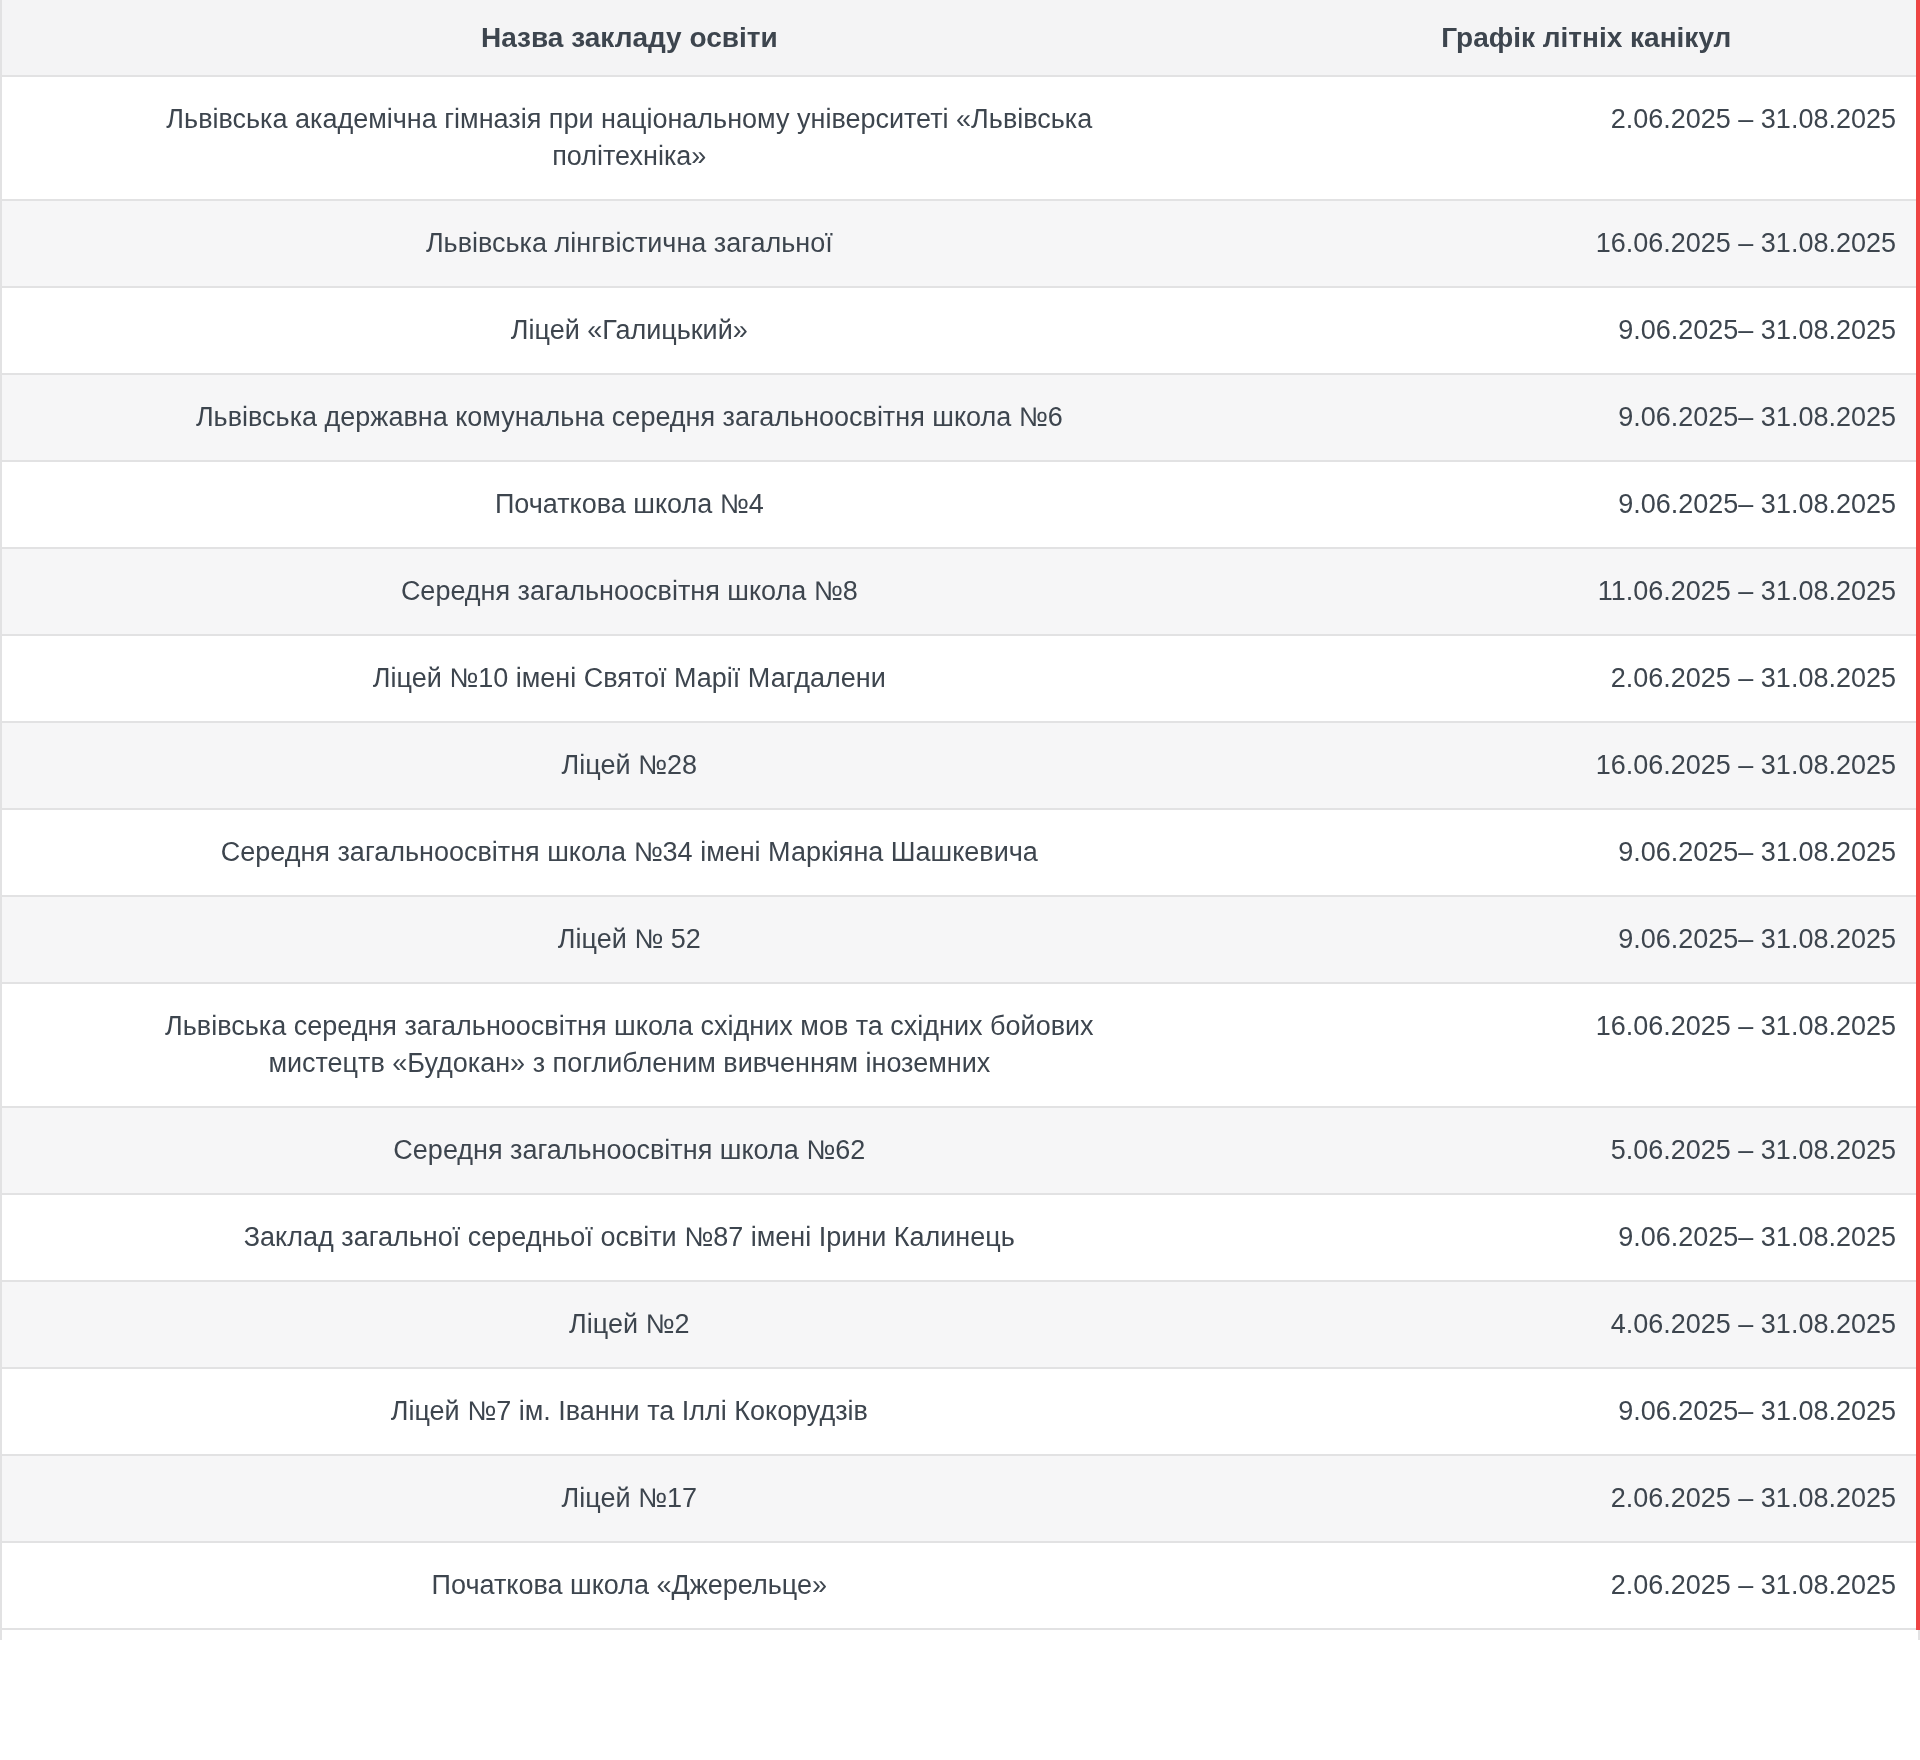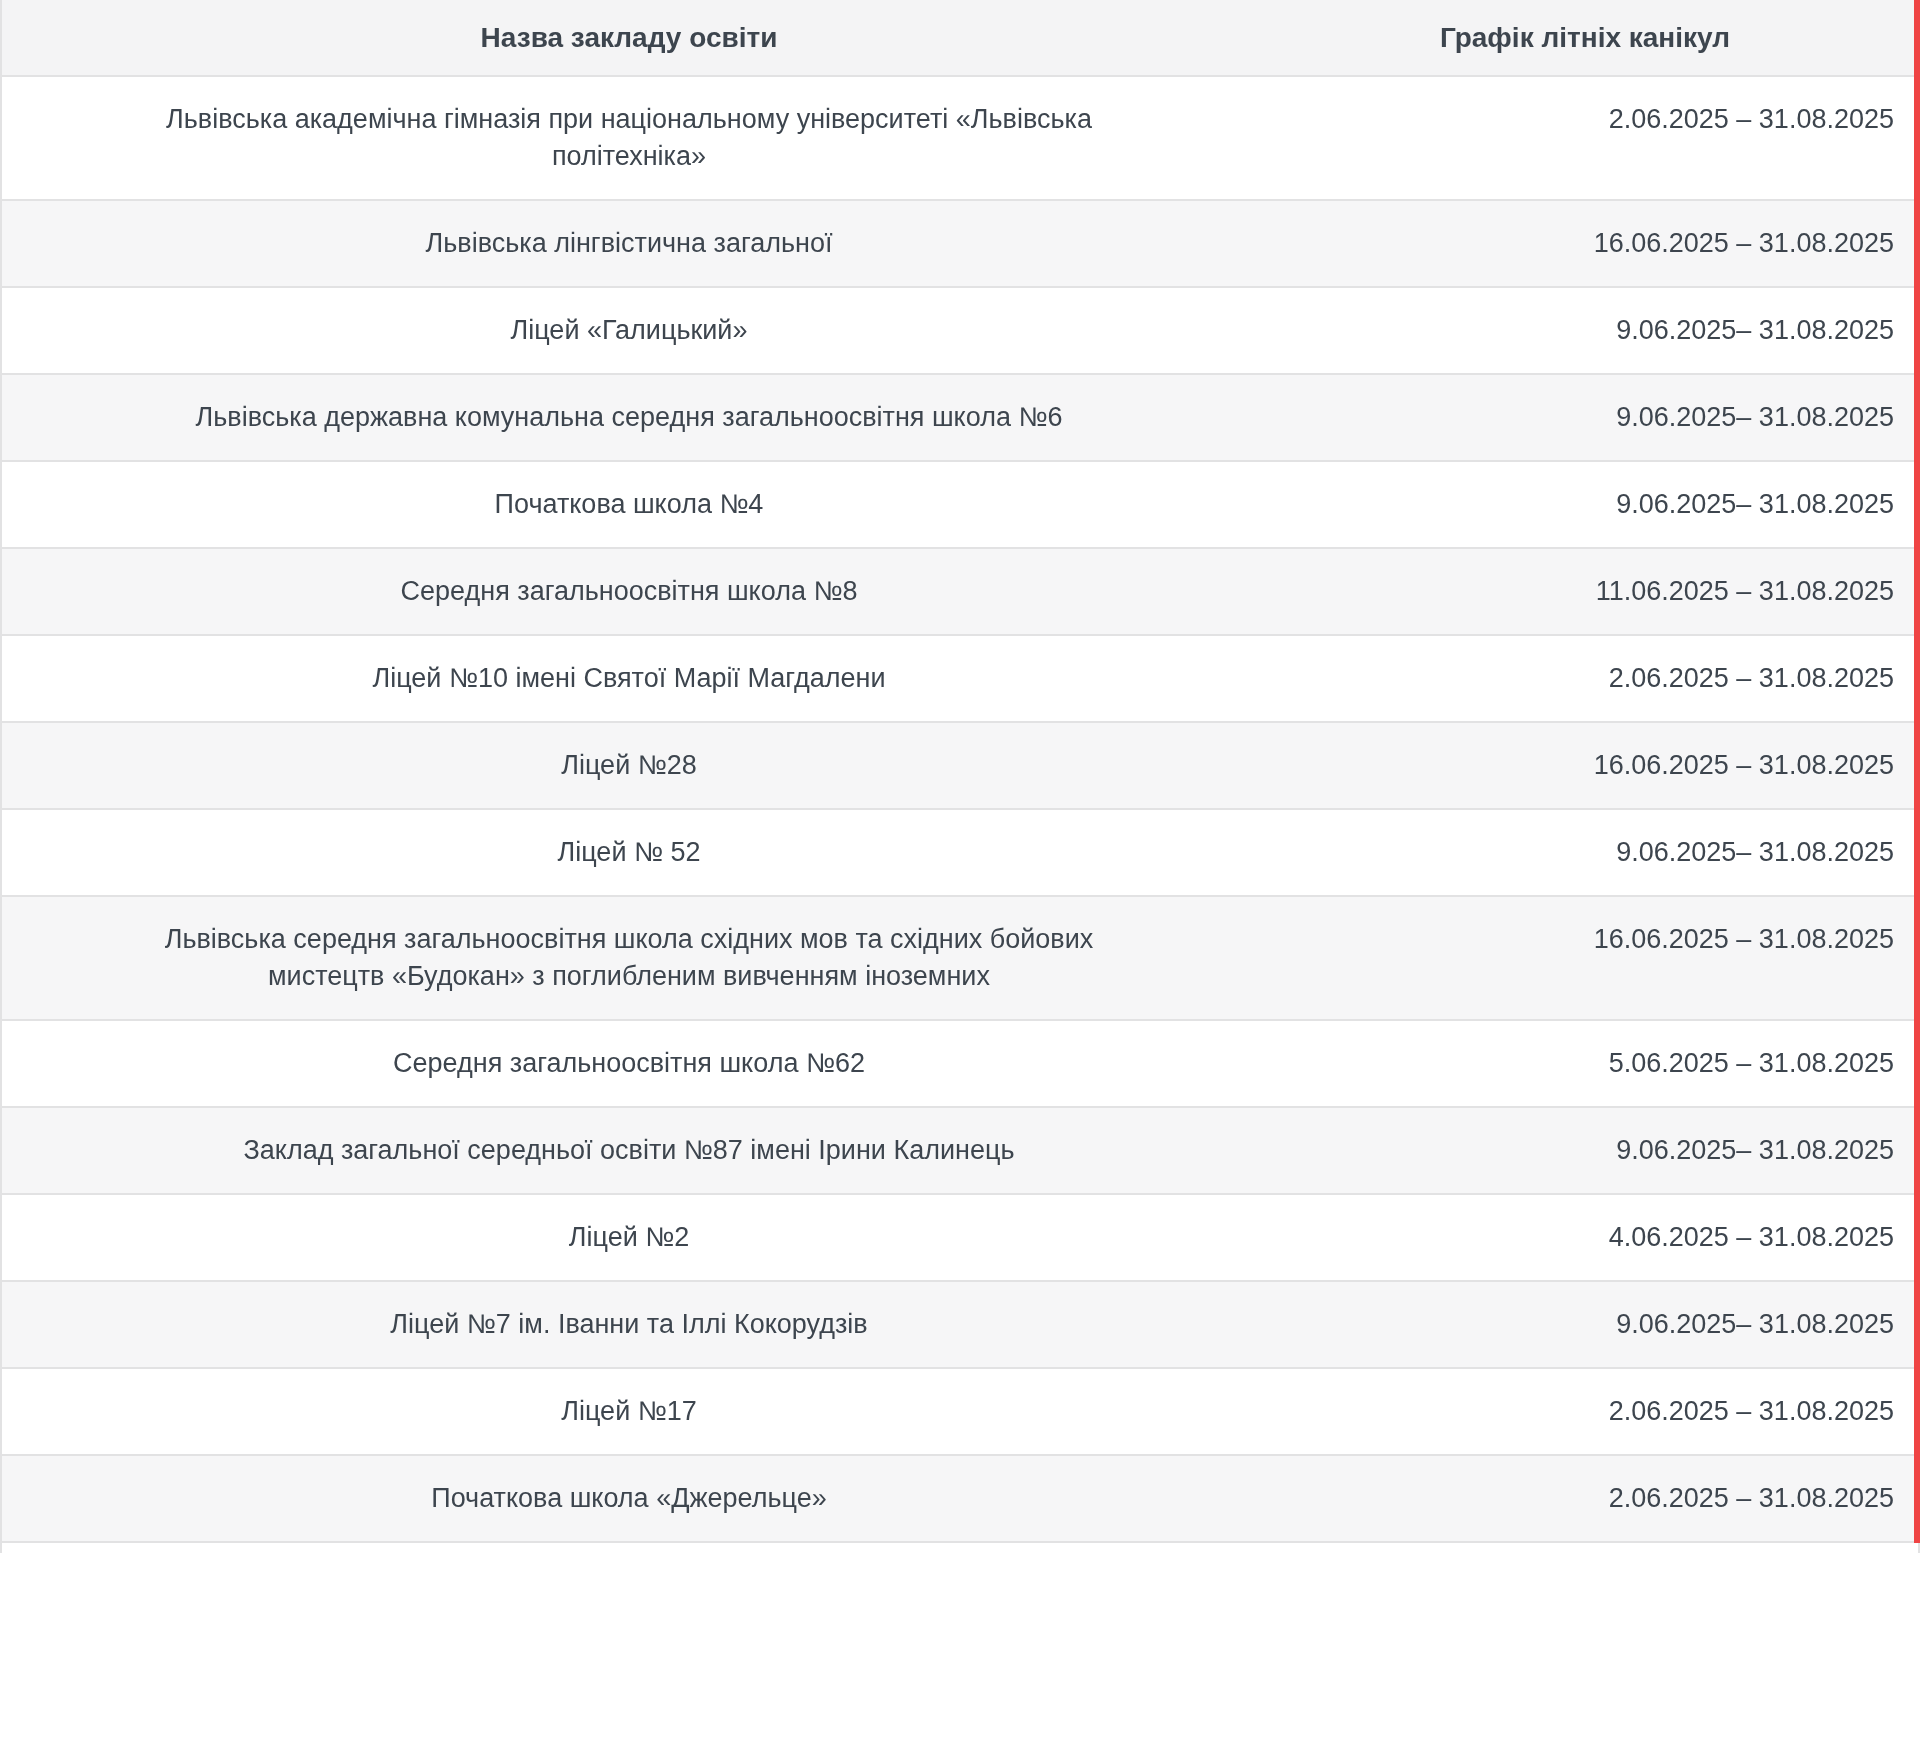--- a/index.html
+++ b/index.html
@@ -10,21 +10,21 @@
   }
   body {
     font-family: "Liberation Sans", "DejaVu Sans", sans-serif;
     color: #3d454e;
     width: 1920px;
   }
   .holidays-table {
     width: 100%;
     border-collapse: collapse;
     border-left: 2px solid #e2e2e3;
-    border-right: 6px solid #ef4444;
+    border-right: 4px solid #ef4444;
     table-layout: fixed;
   }
   .holidays-table thead th {
     background: #f4f4f5;
     font-weight: 700;
     font-size: 28px;
     line-height: 37px;
     padding: 19px 20px;
     text-align: center;
     vertical-align: middle;
@@ -96,20 +96,24 @@
     </tr>
     <tr>
       <td class="cell-name">Ліцей №10 імені Святої Марії Магдалени</td>
       <td class="cell-dates">2.06.2025 – 31.08.2025</td>
     </tr>
     <tr>
       <td class="cell-name">Ліцей №28</td>
       <td class="cell-dates">16.06.2025 – 31.08.2025</td>
     </tr>
     <tr>
+      <td class="cell-name">Середня загальноосвітня школа №34 імені Маркіяна Шашкевича</td>
+      <td class="cell-dates">9.06.2025– 31.08.2025</td>
+    </tr>
+    <tr>
       <td class="cell-name">Ліцей № 52</td>
       <td class="cell-dates">9.06.2025– 31.08.2025</td>
     </tr>
     <tr>
       <td class="cell-name">Львівська середня загальноосвітня школа східних мов та східних бойових
 мистецтв «Будокан» з поглибленим вивченням іноземних</td>
       <td class="cell-dates">16.06.2025 – 31.08.2025</td>
     </tr>
     <tr>
       <td class="cell-name">Середня загальноосвітня школа №62</td>

